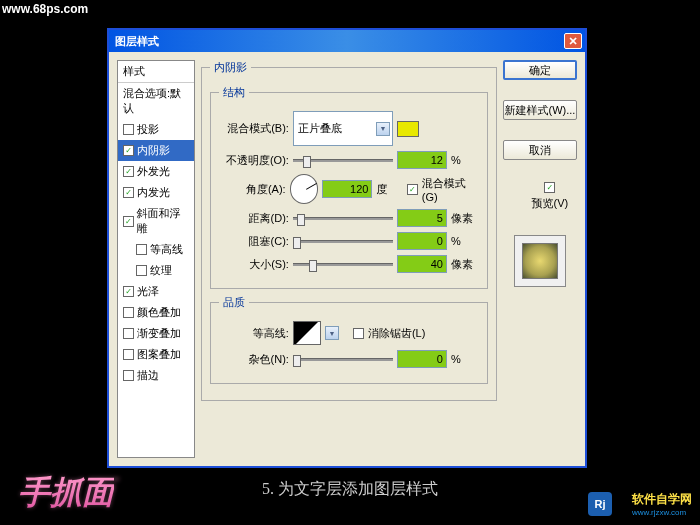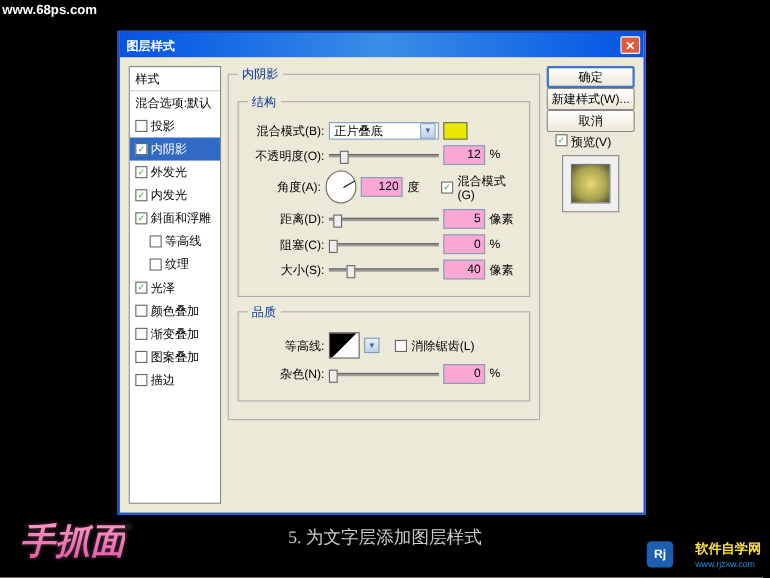--- a/index.html
+++ b/index.html
@@ -17,43 +17,43 @@
 .style-item.active { background: #316ac5; color: #fff; }
 .style-item.sub { padding-left: 18px; }
 .cb { width: 11px; height: 11px; border: 1px solid #666; background: #fff; display: inline-flex; align-items: center; justify-content: center; font-size: 8px; color: #21a121; }
 .cb.checked::after { content: "✓"; }
 .center-panel { flex: 1; }
 fieldset { border: 1px solid #aaa; padding: 6px 8px 10px; margin-bottom: 6px; }
 legend { padding: 0 4px; color: #003399; }
 .inner-fieldset { margin-top: 4px; }
 .row { display: flex; align-items: center; margin: 5px 0; gap: 4px; }
 .row-label { width: 70px; text-align: right; }
-.select { border: 1px solid #7f9db9; background: #fff; height: 16px; width: 100px; display: flex; align-items: center; justify-content: space-between; padding: 0 2px 0 4px; }
+.select { border: 1px solid #7f9db9; background: #fff; height: 35px; width: 100px; display: flex; align-items: center; justify-content: space-between; padding: 0 2px 0 4px; }
 .select-arrow { width: 14px; height: 14px; background: linear-gradient(#e8f0fb,#bcd2ee); border: 1px solid #7f9db9; display: flex; align-items: center; justify-content: center; font-size: 7px; color: #4d6185; }
 .color-swatch { width: 22px; height: 16px; border: 1px solid #666; background: #e8e800; }
 .slider-track { width: 100px; height: 3px; background: #999; border-top: 1px solid #666; position: relative; }
 .slider-thumb { position: absolute; top: -4px; width: 8px; height: 12px; background: #eee; border: 1px solid #666; }
-.num-input { width: 38px; height: 18px; border: 1px solid #7f9db9; background: #f9a8d4; padding: 0 3px; text-align: right; }
+.num-input { width: 50px; height: 18px; border: 1px solid #7f9db9; background: #84cc16; padding: 0 3px; text-align: right; }
 .unit { width: 28px; }
 .angle-dial { width: 30px; height: 30px; border: 1px solid #666; border-radius: 50%; background: #fff; position: relative; }
 .angle-hand { position: absolute; top: 14px; left: 15px; width: 12px; height: 1px; background: #000; transform-origin: 0 0; transform: rotate(-30deg); }
 .contour-thumb { width: 28px; height: 24px; border: 1px solid #666; background: linear-gradient(135deg, #000 0%, #000 49%, #fff 51%, #fff 100%); }
-.right-panel { width: 84px; display: flex; flex-direction: column; gap: 0; }
+.right-panel { width: 84px; display: flex; flex-direction: column; gap: 20px; }
 .btn { height: 20px; border: 1px solid #888; background: linear-gradient(#fff, #ece9d8); display: flex; align-items: center; justify-content: center; cursor: pointer; border-radius: 2px; }
 .btn.primary { border: 2px solid #3a74d0; }
 .preview-box { margin-top: 4px; width: 52px; height: 52px; border: 1px solid #888; background: #f0f0f0; align-self: center; display: flex; align-items: center; justify-content: center; }
 .preview-inner { width: 36px; height: 36px; background: radial-gradient(circle at 50% 50%, #e8d870 0%, #a8a050 60%, #4a5030 100%); border: 1px solid #777; }
 .caption { position: absolute; bottom: 25px; left: 0; right: 0; text-align: center; color: #ccc; font-family: SimSun, serif; font-size: 16px; }
 .logo-left { position: absolute; bottom: 10px; left: 18px; }
 .logo-text { font-size: 32px; font-style: italic; font-weight: bold; background: linear-gradient(#ff9acb, #d94a9a); -webkit-background-clip: text; background-clip: text; color: transparent; text-shadow: 0 0 4px rgba(255,150,200,0.4); font-family: "STKaiti", KaiTi, serif; text-align: right; }
 .logo-right { position: absolute; bottom: 8px; right: 8px; display: flex; align-items: center; gap: 20px; }
 .rj-icon { width: 24px; height: 24px; background: #1c5fb0; border-radius: 4px; color: #fff; font-weight: bold; display: flex; align-items: center; justify-content: center; font-size: 11px; }
 .rj-text { color: #fde047; font-weight: bold; font-size: 12px; }
 .rj-url { color: #1c8fe0; font-size: 8px; }
-.pv-row { display: flex; align-items: flex-start; gap: 3px; margin-top: 2px; margin-left: 8px; }
+.pv-row { display: flex; align-items: center; gap: 3px; margin-top: 2px; margin-left: 20px; flex-direction: column; }
 </style>
 </head>
 <body>
 
 <div class="url-watermark">www.68ps.com</div>
 
 <div class="dialog">
   <div class="titlebar">
     <span class="titlebar-text">图层样式</span>
     <div class="close-btn">✕</div>

